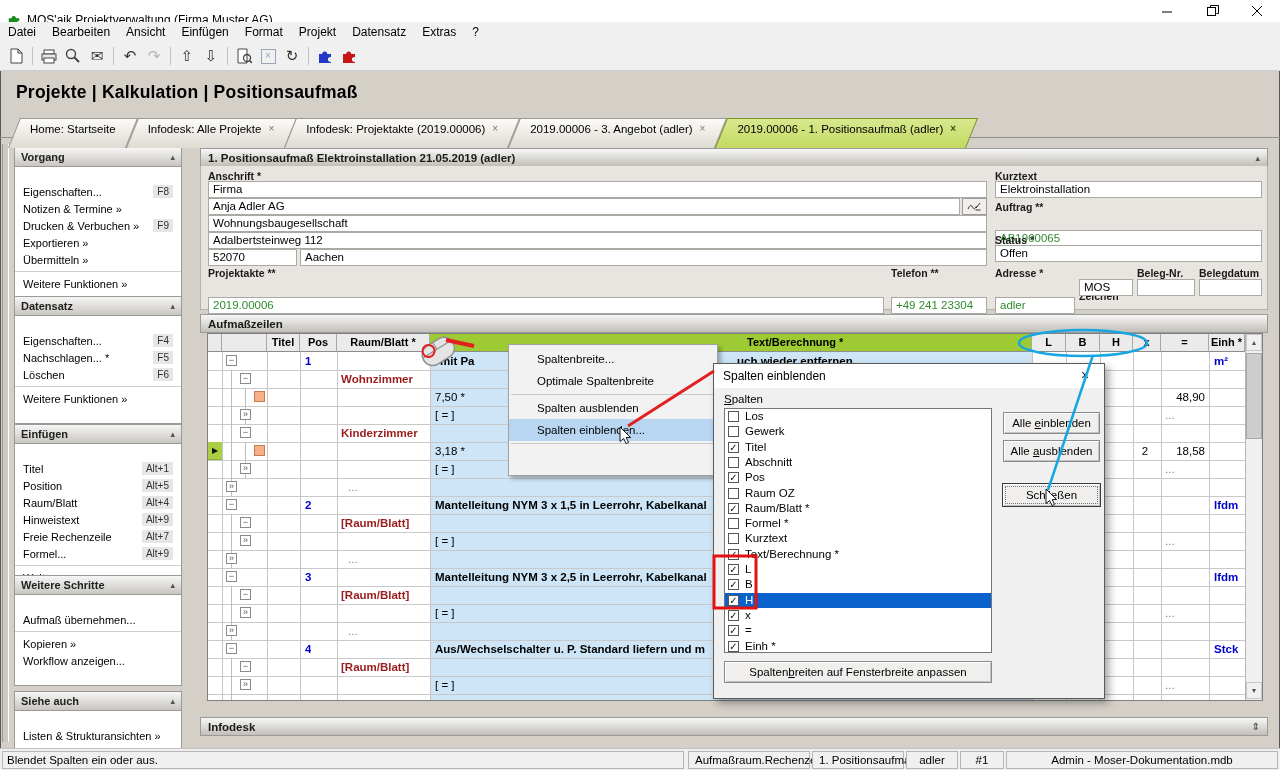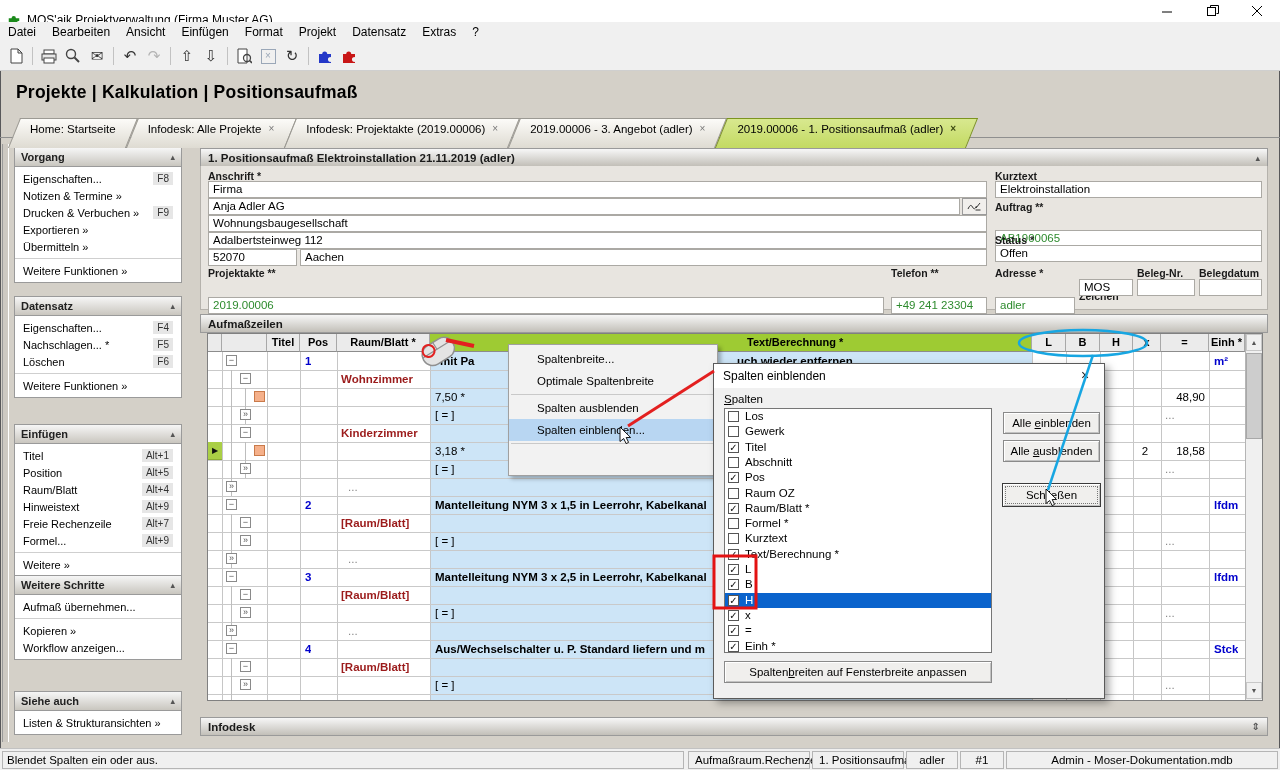--- a/index.html
+++ b/index.html
@@ -27,21 +27,21 @@
     background:linear-gradient(#fcfbf8,#dedbd2);border:1px solid #9c9a94;border-bottom:none;box-sizing:border-box;}
   .tab.active .bgshape{background:linear-gradient(#d8e88f,#c3da62);border-color:#7c941f;}
   .tab>span{position:relative;z-index:2;}
   .tabx{margin-left:7px;font-size:10px;color:#777;}
   .tab.active .tabx{color:#3c4a12;font-weight:bold;}
   
   .vsplit{position:absolute;left:2px;top:144px;width:5px;height:598px;background:#cdc9c2;border-left:1px solid #9a9a9a;border-right:1px solid #fff;}
   .panel{position:absolute;left:14px;width:168px;background:#fff;border:1px solid #9a9a9a;box-sizing:border-box;font-size:11px;}
   .phead{height:18px;background:linear-gradient(#f6f6f6,#c9c6bf);border-bottom:1px solid #9a9a9a;font-weight:bold;display:flex;align-items:center;justify-content:space-between;padding:0 6px;color:#222;}
   .phead .arr{font-size:9px;color:#555;}
-  .pbody{padding:3px 0;}
+  .pbody{padding:16px 0;}
   .pitem{height:17px;display:flex;align-items:center;justify-content:space-between;padding:0 8px;}
   .kbd{background:#e6e6e6;padding:0 4px;font-size:10px;color:#333;line-height:13px;}
   .psep{border-top:1px solid #cfcfcf;margin:3px 0;}
   
   .secbar{position:absolute;left:200px;width:1068px;height:19px;background:linear-gradient(#f7f7f7,#c2bfb8);border:1px solid #9a9a9a;box-sizing:border-box;font-size:11.5px;font-weight:bold;display:flex;align-items:center;justify-content:space-between;padding:0 7px;color:#1a1a1a;}
   .formarea{position:absolute;left:200px;top:166px;width:1068px;height:144px;background:#e8e5e0;border:1px solid #b5b2ac;border-top:none;box-sizing:border-box;}
   .flabel{position:absolute;font-size:10.5px;font-weight:bold;color:#1a1a1a;white-space:nowrap;}
   .fld{position:absolute;height:17px;background:#fff;border:1px solid #aba9a4;box-sizing:border-box;font-size:11.5px;line-height:15px;padding:0 4px;white-space:nowrap;overflow:hidden;}
   .fld.green{color:#2e8b2e;margin-top:18px;}
   .penbtn{position:absolute;left:962px;top:198px;width:25px;height:17px;background:#f1efec;border:1px solid #9a9a9a;box-sizing:border-box;display:flex;align-items:center;justify-content:center;}
@@ -335,21 +335,21 @@
         <span class="arr">▴</span>
       </div>
     <div class="pbody">
       <div class="pitem">
           <span>Listen &amp; Strukturansichten »</span>
         </div>
     </div>
   </div>
 
   <div class="secbar" style="top:148px;">
-    <span>1. Positionsaufmaß Elektroinstallation 21.11.2019 (adler)</span>
+    <span>1. Positionsaufmaß Elektroinstallation 21.05.2019 (adler)</span>
     <span class="arr" style="font-size:9px;color:#555;">▴</span>
   </div>
 
   <div class="formarea"></div>
   <div class="flabel" style="left:208px;top:170px;">Anschrift *</div>
   <div class="fld" style="left:208px;top:181px;width:779px;">Firma</div>
   <div class="fld" style="left:208px;top:198px;width:752px;">Anja Adler AG</div>
   <div class="penbtn">
       <svg width="15" height="11">
         <path d="M1,8 q2.5,-6 4.5,-2 t4,-1 M9,7 l4,-5 M8.5,9 h5" stroke="#333" stroke-width="1" fill="none"></path>

